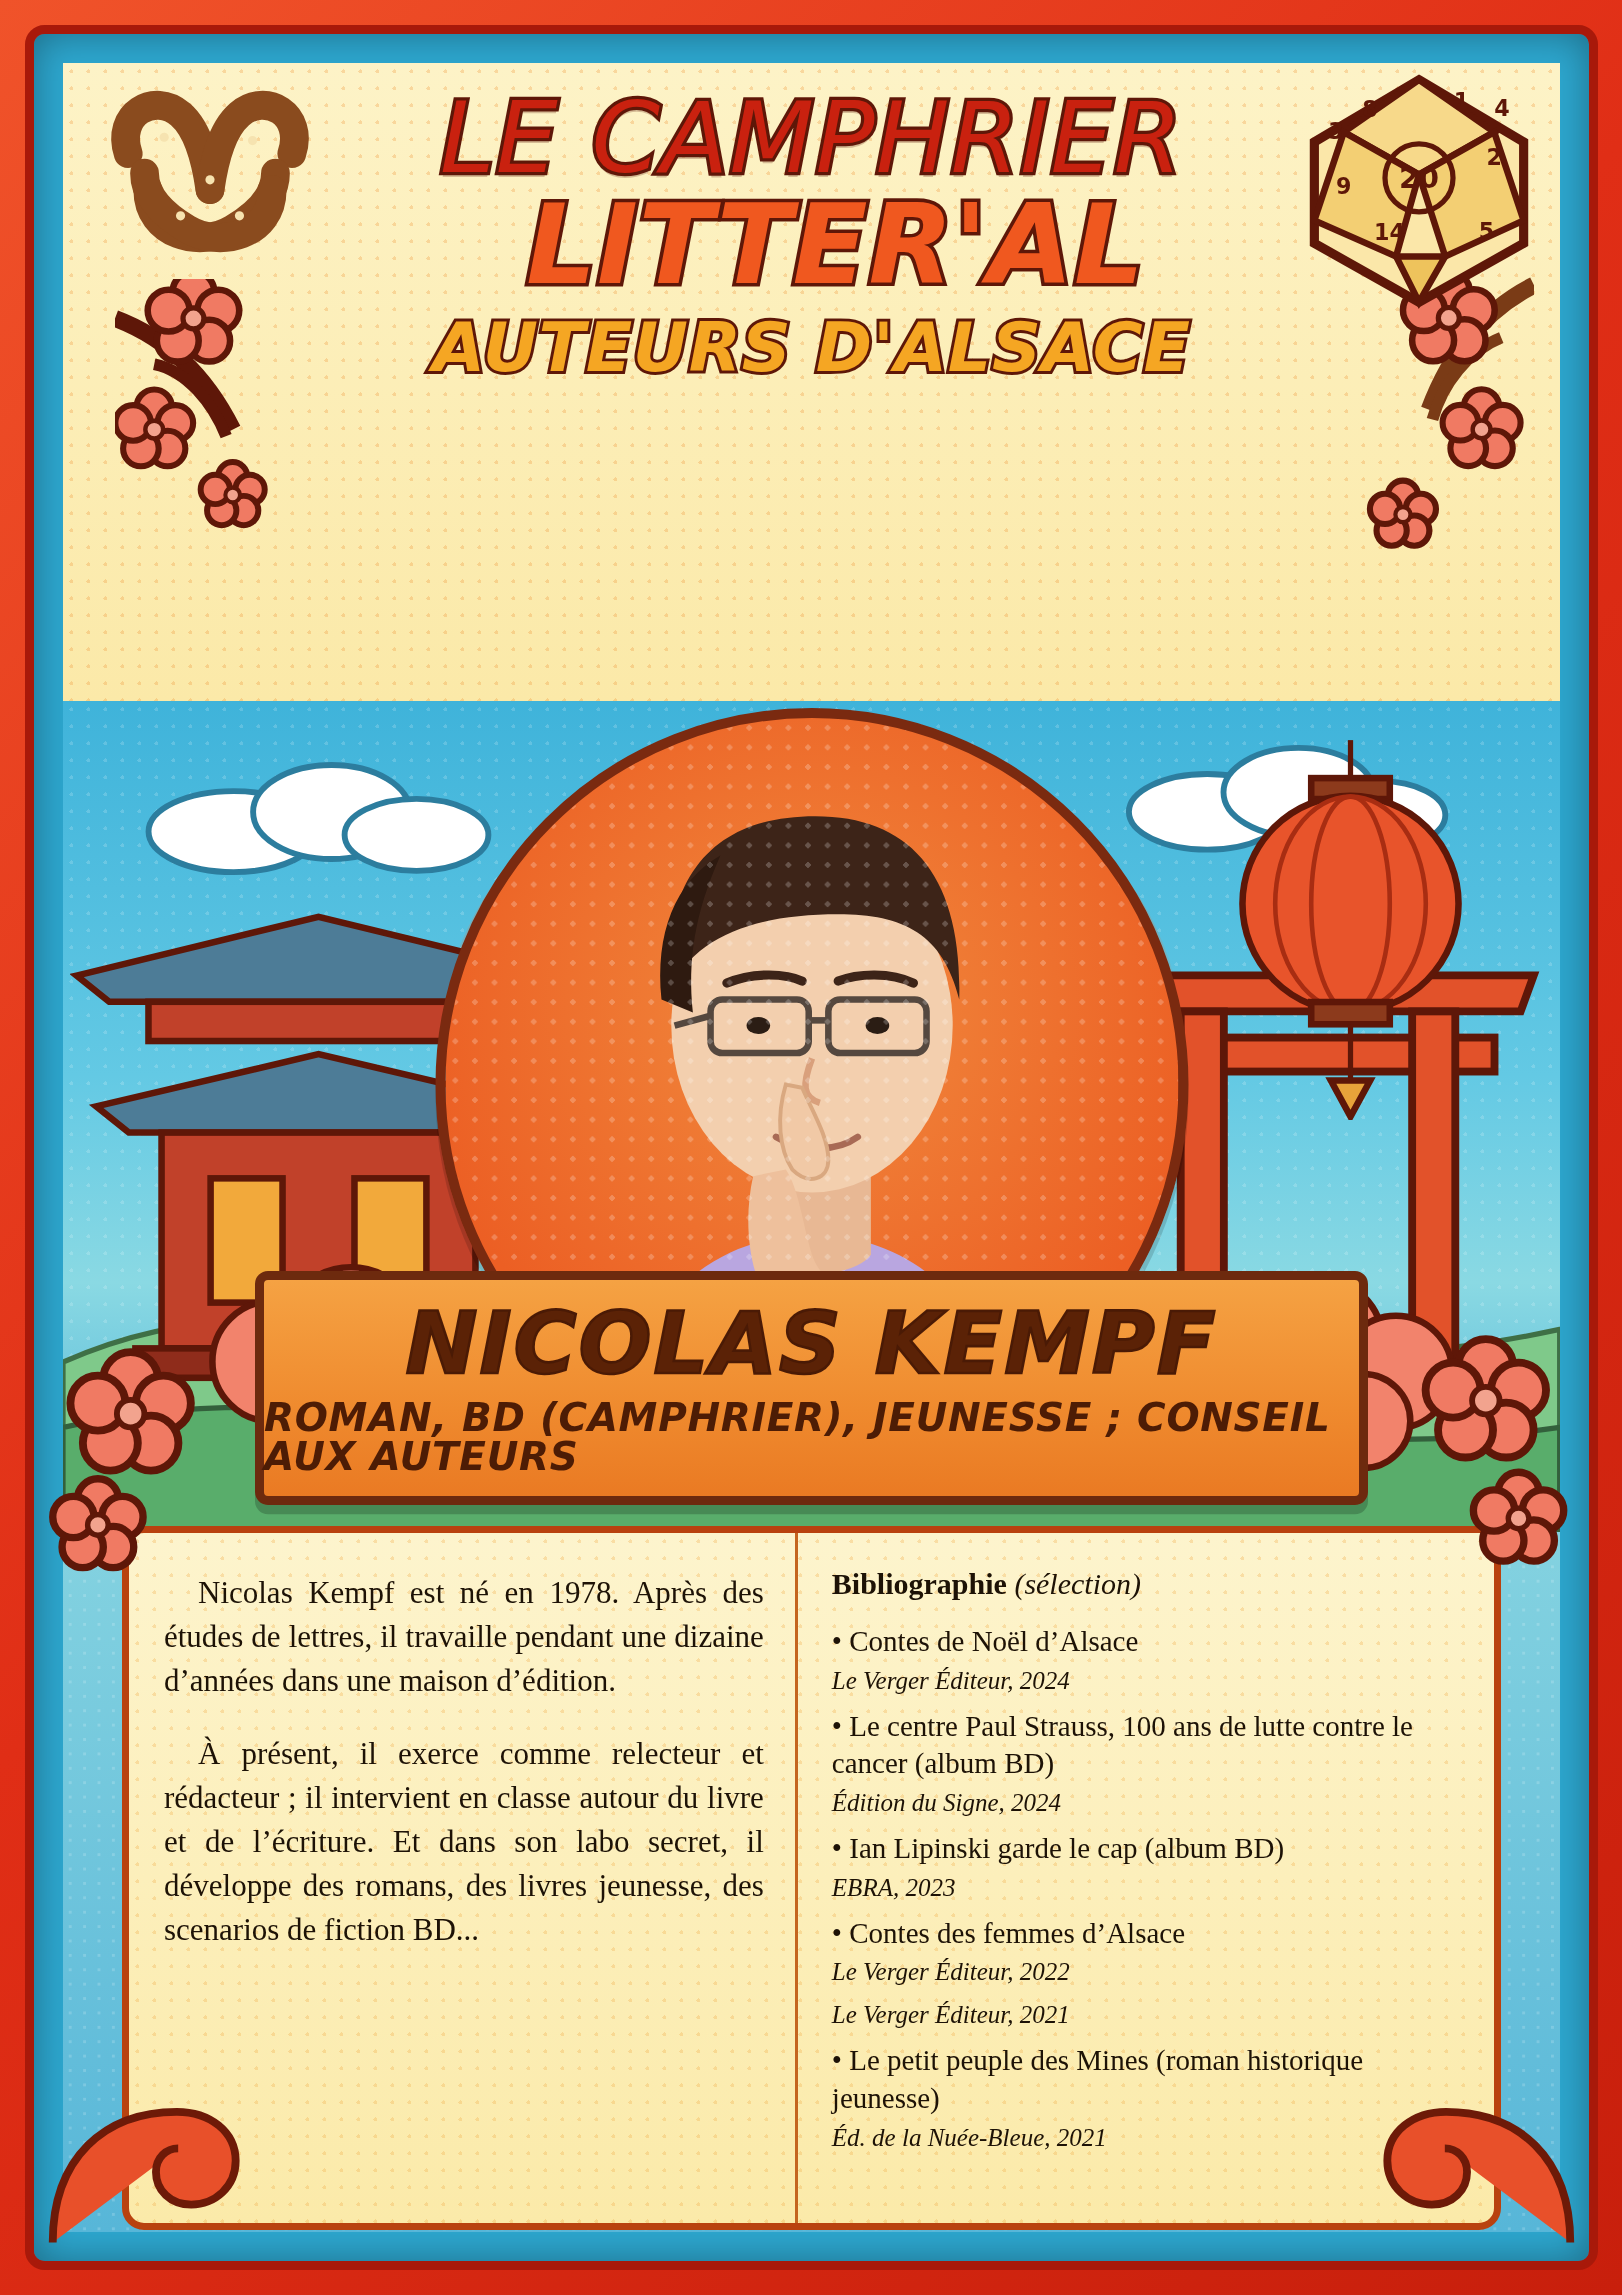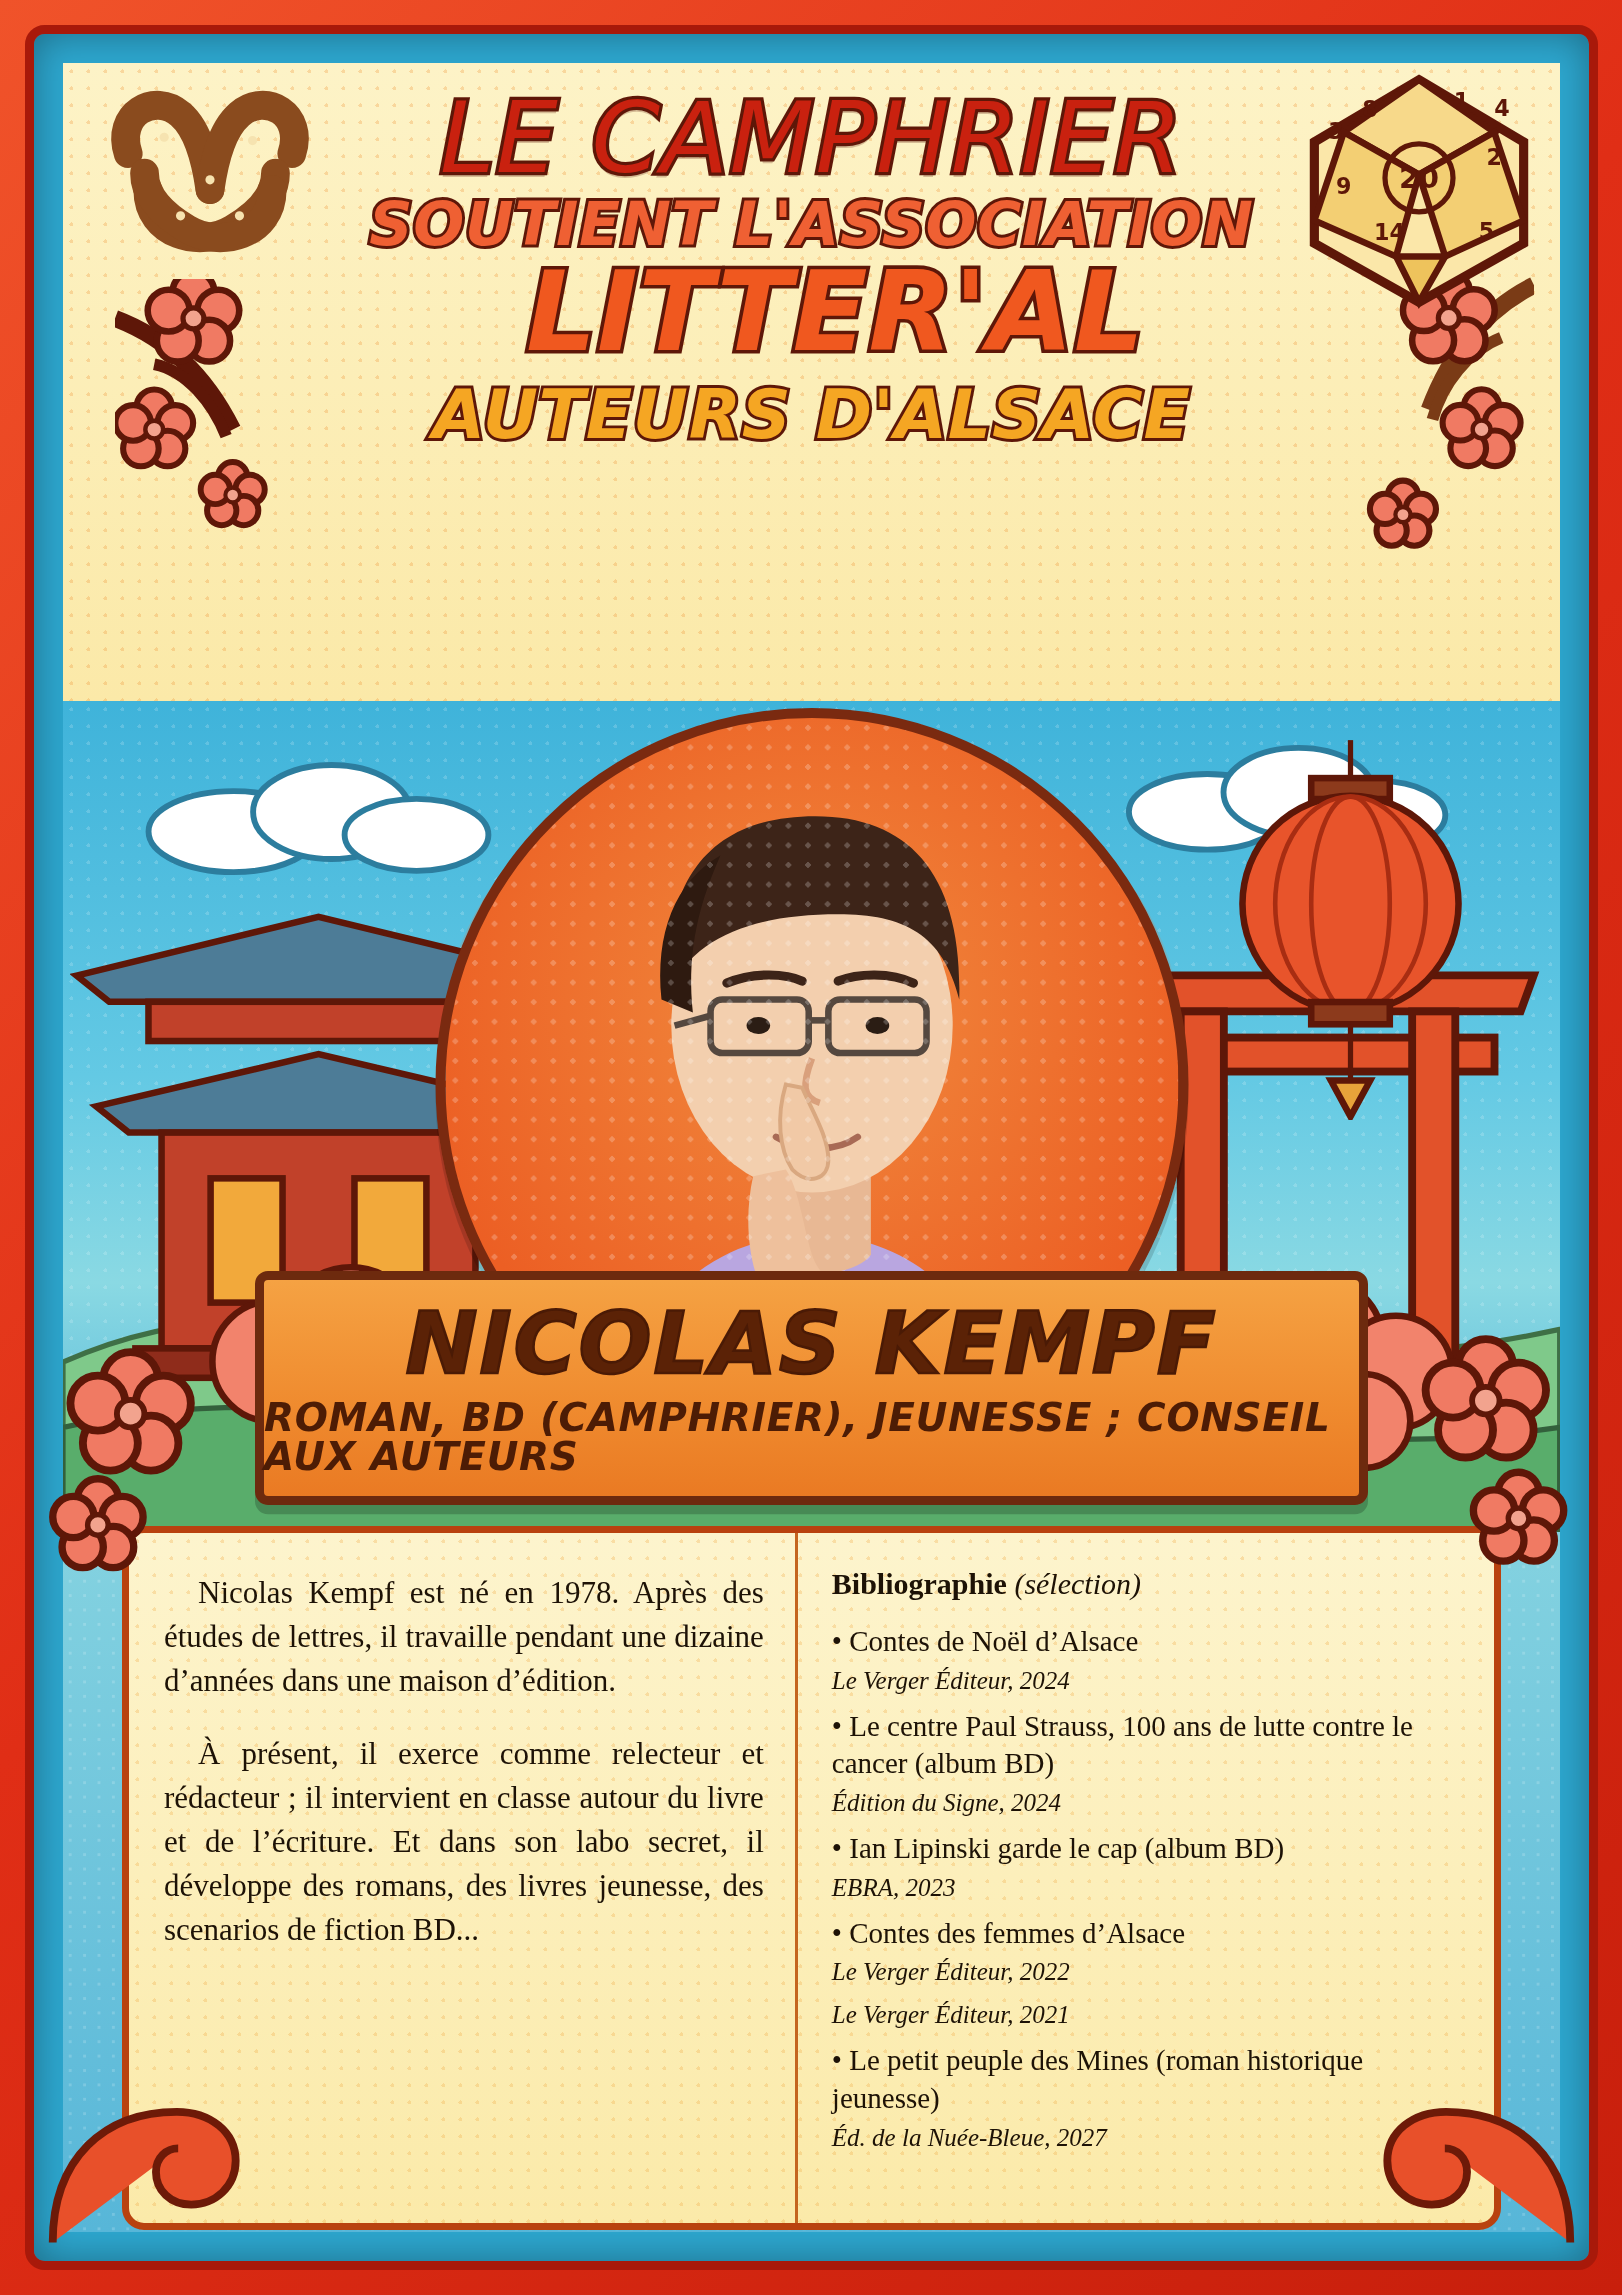--- a/index.html
+++ b/index.html
@@ -320,21 +320,20 @@
           <circle cx="24" cy="34" r="32"></circle>
             <circle cx="-24" cy="34" r="32"></circle>
           <circle cx="-38" cy="-12" r="32"></circle>
         </g>
         <circle cx="0" cy="0" r="16" fill="#f2a38e" stroke="#5e1708" stroke-width="9"></circle>
       </g>
     </svg>
 
     <div class="title-block">
       <h1 class="t1">LE CAMPHRIER</h1>
-      <h2 class="t2">SOUTIENT L'ASSOCIATION</h2>
       <h2 class="t3">LITTER'AL</h2>
       <h3 class="t4">AUTEURS D'ALSACE</h3>
     </div>
   </div>
 
   <div class="scene">
     <div class="scene-sky"></div>
 
     <svg class="hills" viewBox="0 0 2290 560" preserveAspectRatio="none">
       <path d="M0 300 C250 190 420 250 620 300 C830 350 980 250 1200 270 C1430 290 1600 210 1800 260 C1980 305 2150 280 2290 250 L2290 560 L0 560 Z" fill="#7fc98a" stroke="#3f6f46" stroke-width="8"></path>
@@ -527,21 +526,21 @@
 
       <p class="bib-item">• Ian Lipinski garde le cap (album BD)</p>
       <p class="bib-src">EBRA, 2023</p>
 
       <p class="bib-item">• Contes des femmes d’Alsace</p>
       <p class="bib-src">Le Verger Éditeur, 2022</p>
 
       <p class="bib-src">Le Verger Éditeur, 2021</p>
 
       <p class="bib-item">• Le petit peuple des Mines (roman historique jeunesse)</p>
-      <p class="bib-src">Éd. de la Nuée-Bleue, 2027</p>
+      <p class="bib-src">Éd. de la Nuée-Bleue, 2021</p>
     </div>
   </div>
 
   <svg class="corner c-bl" viewBox="0 0 330 300">
     <g fill="#e8502a" stroke="#6d1a08" stroke-width="12">
       <path d="M10 290 C10 160 90 90 200 90 C250 90 290 120 290 165 C290 205 258 232 222 232 C190 232 168 210 168 182 C168 160 184 146 202 146"></path>
     </g>
   </svg>
   <svg class="corner c-br" viewBox="0 0 330 300">
     <g fill="#e8502a" stroke="#6d1a08" stroke-width="12">

